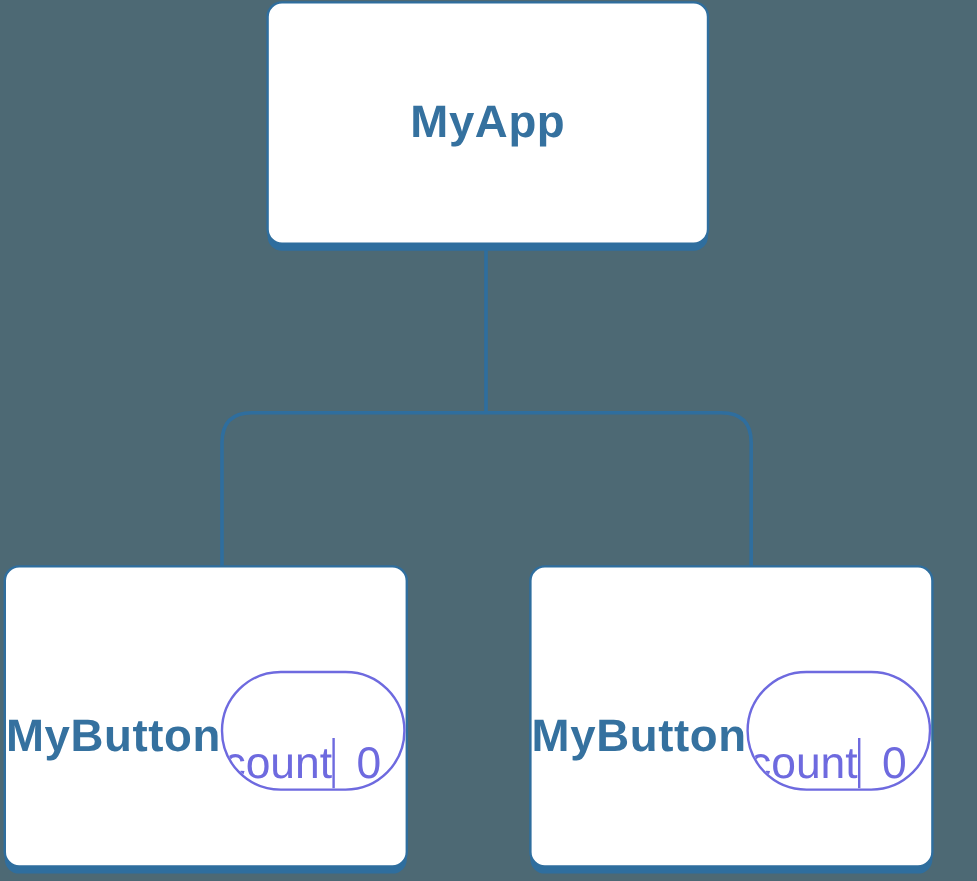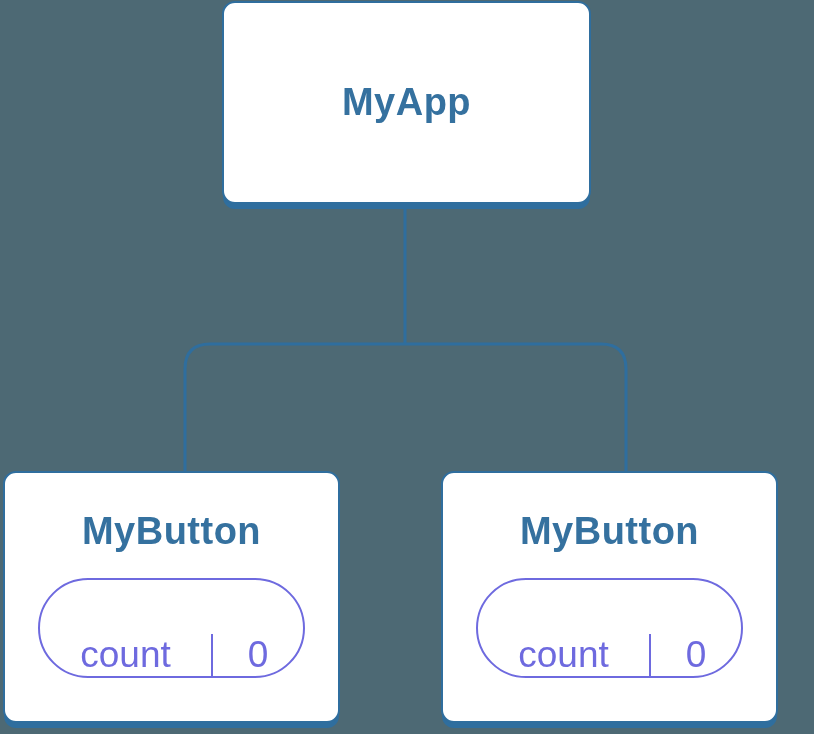--- a/index.html
+++ b/index.html
@@ -33,21 +33,21 @@
     border:2px solid var(--line);
     border-radius:13px;
     box-shadow:0 6px 0 -1px var(--line);
   }
   .card-root{
     left:222px;top:1px;width:369px;height:203px;
     display:flex;align-items:center;justify-content:center;
   }
   .card-child{
     top:471px;width:337px;height:252px;
-    display:flex;flex-direction:column;align-items:center;
+    display:flex;align-items:center;
   }
   .card-child-left{left:3px;}
   .card-child-right{left:441px;}
   .card-title{
     color:var(--title-text);
     font-size:38px;font-weight:600;line-height:1.2;
     letter-spacing:0.5px;
   }
   .card-child .card-title{margin-top:36px;}
   .state-pill{

